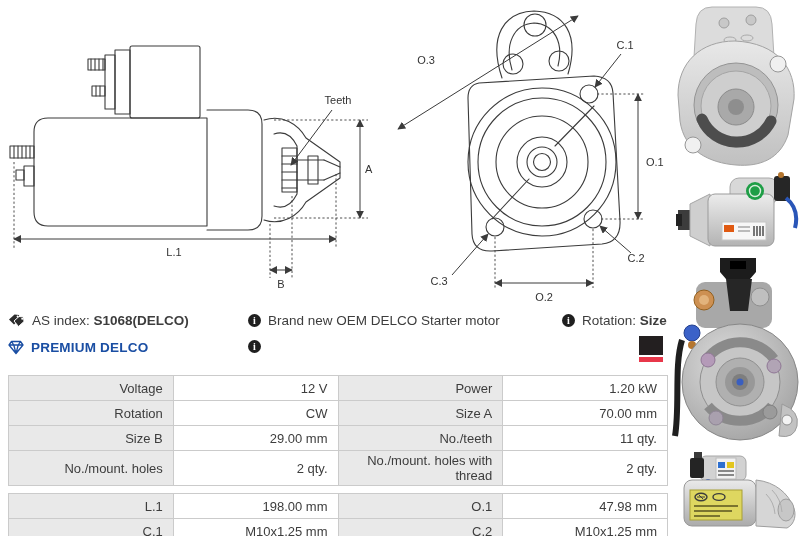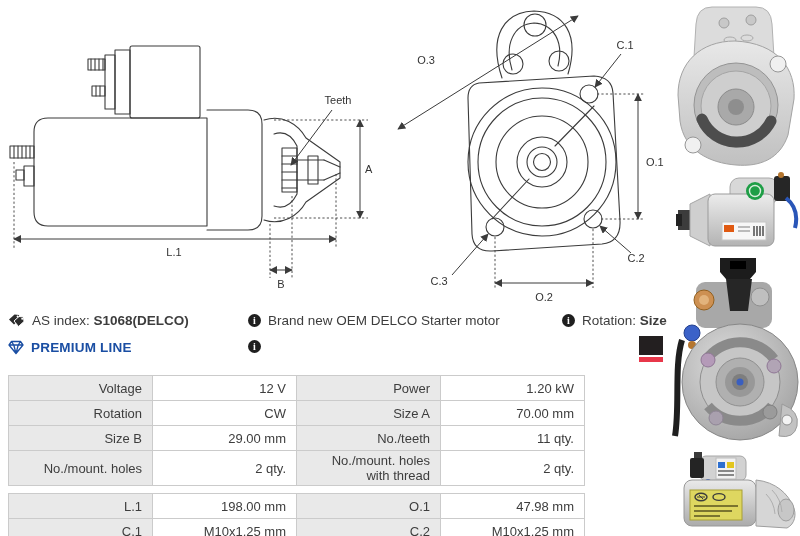--- a/index.html
+++ b/index.html
@@ -10,21 +10,21 @@
   .dimtxt{font-size:11px;fill:#333;}
   .draw{stroke:#3b3b3b;stroke-width:1.1;fill:none;stroke-linejoin:round;stroke-linecap:round;}
   .dash{stroke:#3b3b3b;stroke-width:0.9;fill:none;stroke-dasharray:2.2,2.2;}
   .dim{stroke:#3b3b3b;stroke-width:1;fill:none;}
   .info-item{display:flex;align-items:center;gap:7px;font-size:13.5px;white-space:nowrap;justify-content:flex-end;}
   .bold{font-weight:bold;}
   .info-circle{width:13px;height:13px;border-radius:50%;background:#1f1f1f;color:#fff;
         font-size:10px;font-weight:bold;display:inline-flex;align-items:center;justify-content:center;
         font-family:"Liberation Serif",serif;flex:0 0 13px;}
   .premium{color:#1a4ea3;font-weight:bold;letter-spacing:.2px;}
-  .spec-table{border-collapse:collapse;table-layout:fixed;width:577px;font-size:13px;border-radius:16px;}
+  .spec-table{border-collapse:collapse;table-layout:fixed;width:660px;font-size:13px;border-radius:16px;}
   .spec-table td{border:1px solid #cbcbcb;text-align:right;padding:2px 10px;height:20px;color:#3d3d3d;}
   .spec-table td.lab{background:#e9e9e9;}
   .tbl-gap{height:7px;}
   .logo-black{width:24px;height:19px;background:#231f20;}
   .logo-red{width:24px;height:5px;background:#e8374a;margin-top:2px;}
 </style>
 </head>
 <body>
 
 <div class="page">
@@ -264,21 +264,21 @@
     <span>
       <span>Rotation:</span>
       <span class="bold">Size</span>
     </span>
   </div>
 
   <div class="abs info-item" style="left:8px;top:340px;">
     <svg width="16" height="15" viewBox="0 0 16 15">
       <path d="M3.5,1.5 H12.5 L15,5 L8,13.5 L1,5 Z M1,5 H15 M3.5,1.5 L5.8,5 L8,13.5 L10.2,5 L12.5,1.5 M5.8,5 H10.2" fill="none" stroke="#1a4ea3" stroke-width="1.3" stroke-linejoin="round"></path>
     </svg>
-    <span class="premium">PREMIUM LINE</span>
+    <span class="premium">PREMIUM DELCO</span>
   </div>
 
   <div class="abs info-item" style="left:248px;top:340px;">
     <span class="info-circle">i</span>
   </div>
 
   <div class="abs" style="left:639px;top:336px;">
     <div class="logo-black"></div>
     <div class="logo-red"></div>
   </div>

